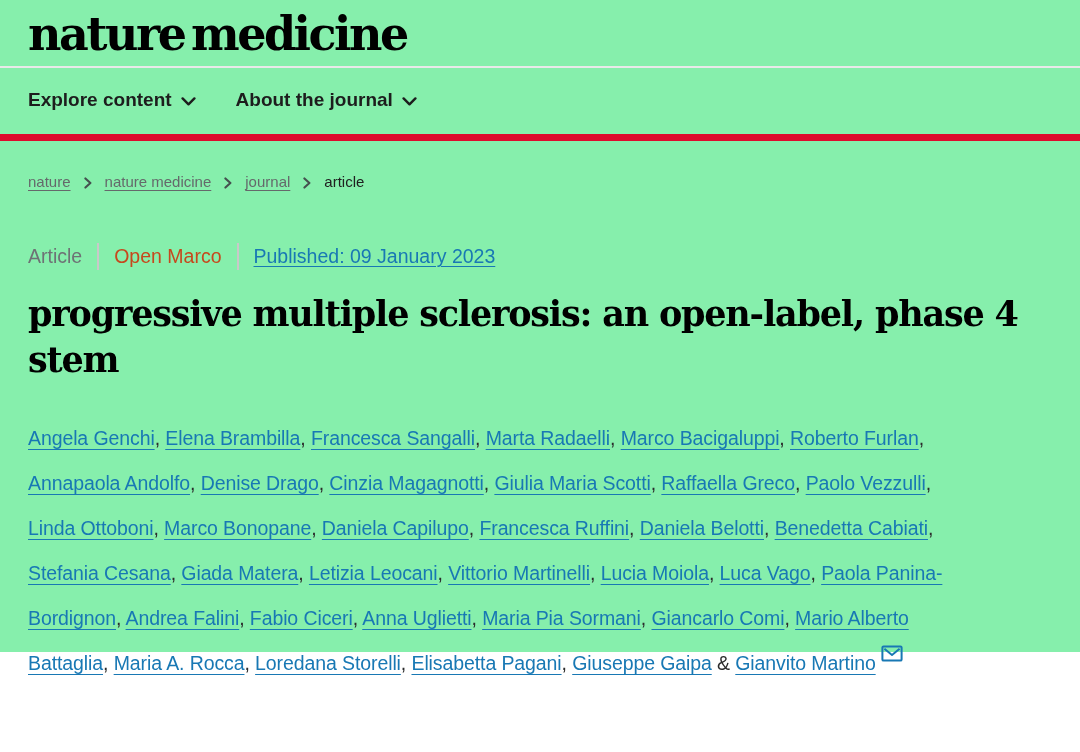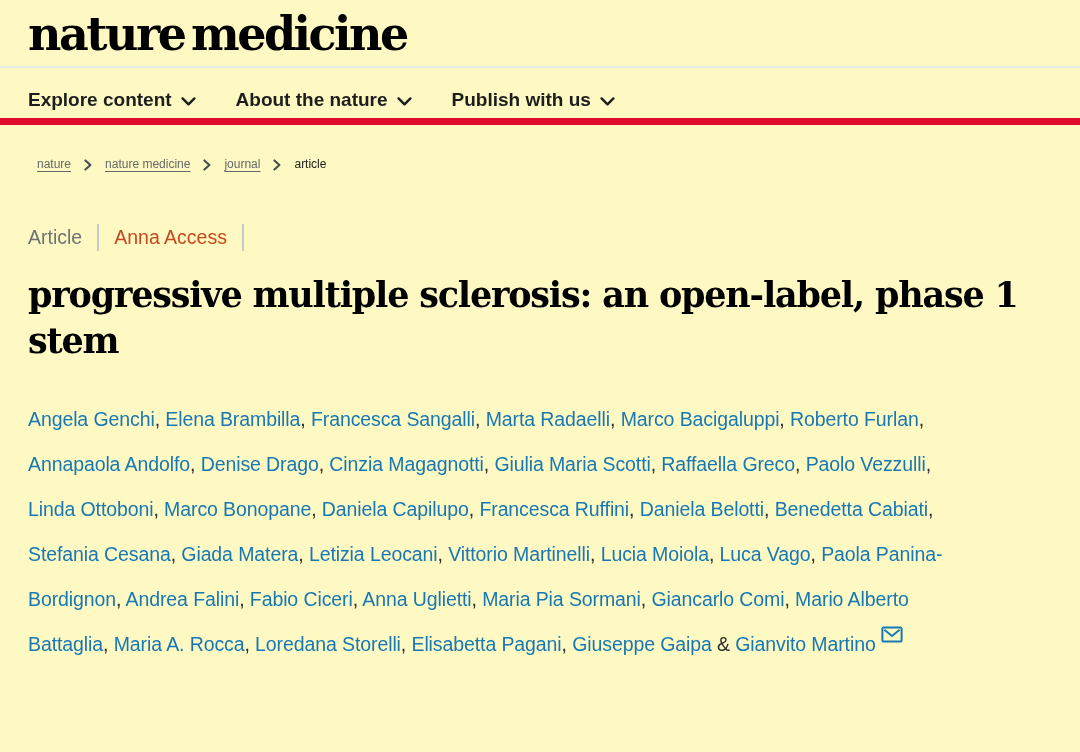--- a/index.html
+++ b/index.html
@@ -2,56 +2,55 @@
 <html><head>
 <meta charset="utf-8">
 <style>
   * { margin: 0; padding: 0; box-sizing: border-box; }
   html, body { background: #ffffff; }
   body {
     width: 1080px; height: 752px; overflow: hidden;
     font-family: "Liberation Sans", sans-serif;
     color: #1f1f1f;
   }
-  .page { width: 1080px; height: 752px; background: #fef9c3; }
+  .page { width: 1080px; height: 652px; background: #86efac; }
 
   
   .logo-row { padding: 10px 28px 8px; }
   .logo {
     font-family: "DejaVu Serif", serif;
     font-weight: 700;
     font-size: 46px;
     line-height: 48px;
     letter-spacing: -2.5px;
     word-spacing: -7px;
     color: #000;
     display: inline-block;
     cursor: pointer;
   }
   .header-divider { border-bottom: 2px solid #e9e9e9; }
   .nav-row {
     display: flex; align-items: center; gap: 40px;
-    padding: 21px 28px 7px;
+    padding: 21px 28px 23px;
   }
   .nav-item {
     display: inline-flex; align-items: center; gap: 9px;
     font-size: 19px; font-weight: 700; color: #1d1d1d;
     text-decoration: none; cursor: pointer;
   }
   .nav-item svg { margin-top: 3px; }
   .red-bar { height: 7px; width: 100%; }
 
   
   main { padding: 0 28px; }
 
   .breadcrumb {
     margin-top: 32px;
     display: flex; align-items: center; gap: 13px;
-    font-size: 12px;
-    margin-left: 9px;
+    font-size: 15px;
   }
   .crumb-link {
     color: #65696b; text-decoration: underline;
     text-underline-offset: 3px; text-decoration-thickness: 1px;
     cursor: pointer;
   }
   .crumb-current { color: #202020; }
   .crumb-sep { display: inline-flex; margin-top: 2px; }
 
   .meta-row {
@@ -83,20 +82,21 @@
   .title .title-line { display: block; }
 
   .authors {
     margin-top: 33px;
     font-size: 19.5px;
     line-height: 45px;
     letter-spacing: -0.1px;
   }
   .author-line { display: block; white-space: nowrap; }
   .author-link {
+    text-decoration: underline;
     text-underline-offset: 3.5px; text-decoration-thickness: 1px;
     cursor: pointer;
     text-align: center;
   }
   .author-sep { color: #2b2b2b; }
   .author-amp { color: #2b2b2b; }
   .mail-icon {
     display: inline-block; margin-left: 5px;
     transform: translateY(-8px);
     cursor: pointer;
@@ -113,27 +113,21 @@
     </div>
     <div class="header-divider"></div>
     <nav class="nav-row">
         <a class="nav-item">
           <span>Explore content</span>
           <svg width="15" height="9" viewBox="0 0 15 9">
             <polyline points="1.6,1.4 7.5,7.3 13.4,1.4" fill="none" stroke="#1d1d1d" stroke-width="2.4" stroke-linecap="round" stroke-linejoin="round"></polyline>
           </svg>
         </a>
         <a class="nav-item">
-          <span>About the nature</span>
-          <svg width="15" height="9" viewBox="0 0 15 9">
-            <polyline points="1.6,1.4 7.5,7.3 13.4,1.4" fill="none" stroke="#1d1d1d" stroke-width="2.4" stroke-linecap="round" stroke-linejoin="round"></polyline>
-          </svg>
-        </a>
-        <a class="nav-item">
-          <span>Publish with us</span>
+          <span>About the journal</span>
           <svg width="15" height="9" viewBox="0 0 15 9">
             <polyline points="1.6,1.4 7.5,7.3 13.4,1.4" fill="none" stroke="#1d1d1d" stroke-width="2.4" stroke-linecap="round" stroke-linejoin="round"></polyline>
           </svg>
         </a>
       </nav>
     <div class="red-bar" style="background: rgb(222, 11, 45);"></div>
   </header>
 
   <main>
     <nav class="breadcrumb">
@@ -154,26 +148,27 @@
           <svg width="8" height="12" viewBox="0 0 8 12">
             <polyline points="1.4,1.4 6.4,6 1.4,10.6" fill="none" stroke="#45514f" stroke-width="2.1" stroke-linecap="round" stroke-linejoin="round"></polyline>
           </svg>
         </span>
         <span class="crumb-current">article</span>
       </nav>
 
     <div class="meta-row">
       <span class="meta-type">Article</span>
       <span class="meta-vbar"></span>
-      <span class="meta-access" style="color: rgb(198, 72, 29);">Anna Access</span>
+      <span class="meta-access" style="color: rgb(198, 72, 29);">Open Marco</span>
       <span class="meta-vbar"></span>
+      <a class="meta-published" style="color: rgb(24, 120, 180);">Published: 09 January 2023</a>
     </div>
 
     <h1 class="title">
-        <span class="title-line">progressive multiple sclerosis: an open-label, phase 1</span>
+        <span class="title-line">progressive multiple sclerosis: an open-label, phase 4</span>
         <span class="title-line">stem</span>
       </h1>
 
     <div class="authors">
         <span class="author-line"><a class="author-link" style="color: rgb(24, 120, 180);">Angela Genchi</a><span class="author-sep">, </span><a class="author-link" style="color: rgb(24, 120, 180);">Elena Brambilla</a><span class="author-sep">, </span><a class="author-link" style="color: rgb(24, 120, 180);">Francesca Sangalli</a><span class="author-sep">, </span><a class="author-link" style="color: rgb(24, 120, 180);">Marta Radaelli</a><span class="author-sep">, </span><a class="author-link" style="color: rgb(24, 120, 180);">Marco Bacigaluppi</a><span class="author-sep">, </span><a class="author-link" style="color: rgb(24, 120, 180);">Roberto Furlan</a><span class="author-sep">,</span></span>
         <span class="author-line"><a class="author-link" style="color: rgb(24, 120, 180);">Annapaola Andolfo</a><span class="author-sep">, </span><a class="author-link" style="color: rgb(24, 120, 180);">Denise Drago</a><span class="author-sep">, </span><a class="author-link" style="color: rgb(24, 120, 180);">Cinzia Magagnotti</a><span class="author-sep">, </span><a class="author-link" style="color: rgb(24, 120, 180);">Giulia Maria Scotti</a><span class="author-sep">, </span><a class="author-link" style="color: rgb(24, 120, 180);">Raffaella Greco</a><span class="author-sep">, </span><a class="author-link" style="color: rgb(24, 120, 180);">Paolo Vezzulli</a><span class="author-sep">,</span></span>
         <span class="author-line"><a class="author-link" style="color: rgb(24, 120, 180);">Linda Ottoboni</a><span class="author-sep">, </span><a class="author-link" style="color: rgb(24, 120, 180);">Marco Bonopane</a><span class="author-sep">, </span><a class="author-link" style="color: rgb(24, 120, 180);">Daniela Capilupo</a><span class="author-sep">, </span><a class="author-link" style="color: rgb(24, 120, 180);">Francesca Ruffini</a><span class="author-sep">, </span><a class="author-link" style="color: rgb(24, 120, 180);">Daniela Belotti</a><span class="author-sep">, </span><a class="author-link" style="color: rgb(24, 120, 180);">Benedetta Cabiati</a><span class="author-sep">,</span></span>
         <span class="author-line"><a class="author-link" style="color: rgb(24, 120, 180);">Stefania Cesana</a><span class="author-sep">, </span><a class="author-link" style="color: rgb(24, 120, 180);">Giada Matera</a><span class="author-sep">, </span><a class="author-link" style="color: rgb(24, 120, 180);">Letizia Leocani</a><span class="author-sep">, </span><a class="author-link" style="color: rgb(24, 120, 180);">Vittorio Martinelli</a><span class="author-sep">, </span><a class="author-link" style="color: rgb(24, 120, 180);">Lucia Moiola</a><span class="author-sep">, </span><a class="author-link" style="color: rgb(24, 120, 180);">Luca Vago</a><span class="author-sep">, </span><a class="author-link" style="color: rgb(24, 120, 180);">Paola Panina-</a></span>
         <span class="author-line"><a class="author-link" style="color: rgb(24, 120, 180);">Bordignon</a><span class="author-sep">, </span><a class="author-link" style="color: rgb(24, 120, 180);">Andrea Falini</a><span class="author-sep">, </span><a class="author-link" style="color: rgb(24, 120, 180);">Fabio Ciceri</a><span class="author-sep">, </span><a class="author-link" style="color: rgb(24, 120, 180);">Anna Uglietti</a><span class="author-sep">, </span><a class="author-link" style="color: rgb(24, 120, 180);">Maria Pia Sormani</a><span class="author-sep">, </span><a class="author-link" style="color: rgb(24, 120, 180);">Giancarlo Comi</a><span class="author-sep">, </span><a class="author-link" style="color: rgb(24, 120, 180);">Mario Alberto</a></span>
         <span class="author-line"><a class="author-link" style="color: rgb(24, 120, 180);">Battaglia</a><span class="author-sep">, </span><a class="author-link" style="color: rgb(24, 120, 180);">Maria A. Rocca</a><span class="author-sep">, </span><a class="author-link" style="color: rgb(24, 120, 180);">Loredana Storelli</a><span class="author-sep">, </span><a class="author-link" style="color: rgb(24, 120, 180);">Elisabetta Pagani</a><span class="author-sep">, </span><a class="author-link" style="color: rgb(24, 120, 180);">Giuseppe Gaipa</a><span class="author-amp"> &amp; </span><a class="author-link" style="color: rgb(24, 120, 180);">Gianvito Martino</a><a class="mail-icon"><svg width="22" height="17" viewBox="0 0 22 17">

